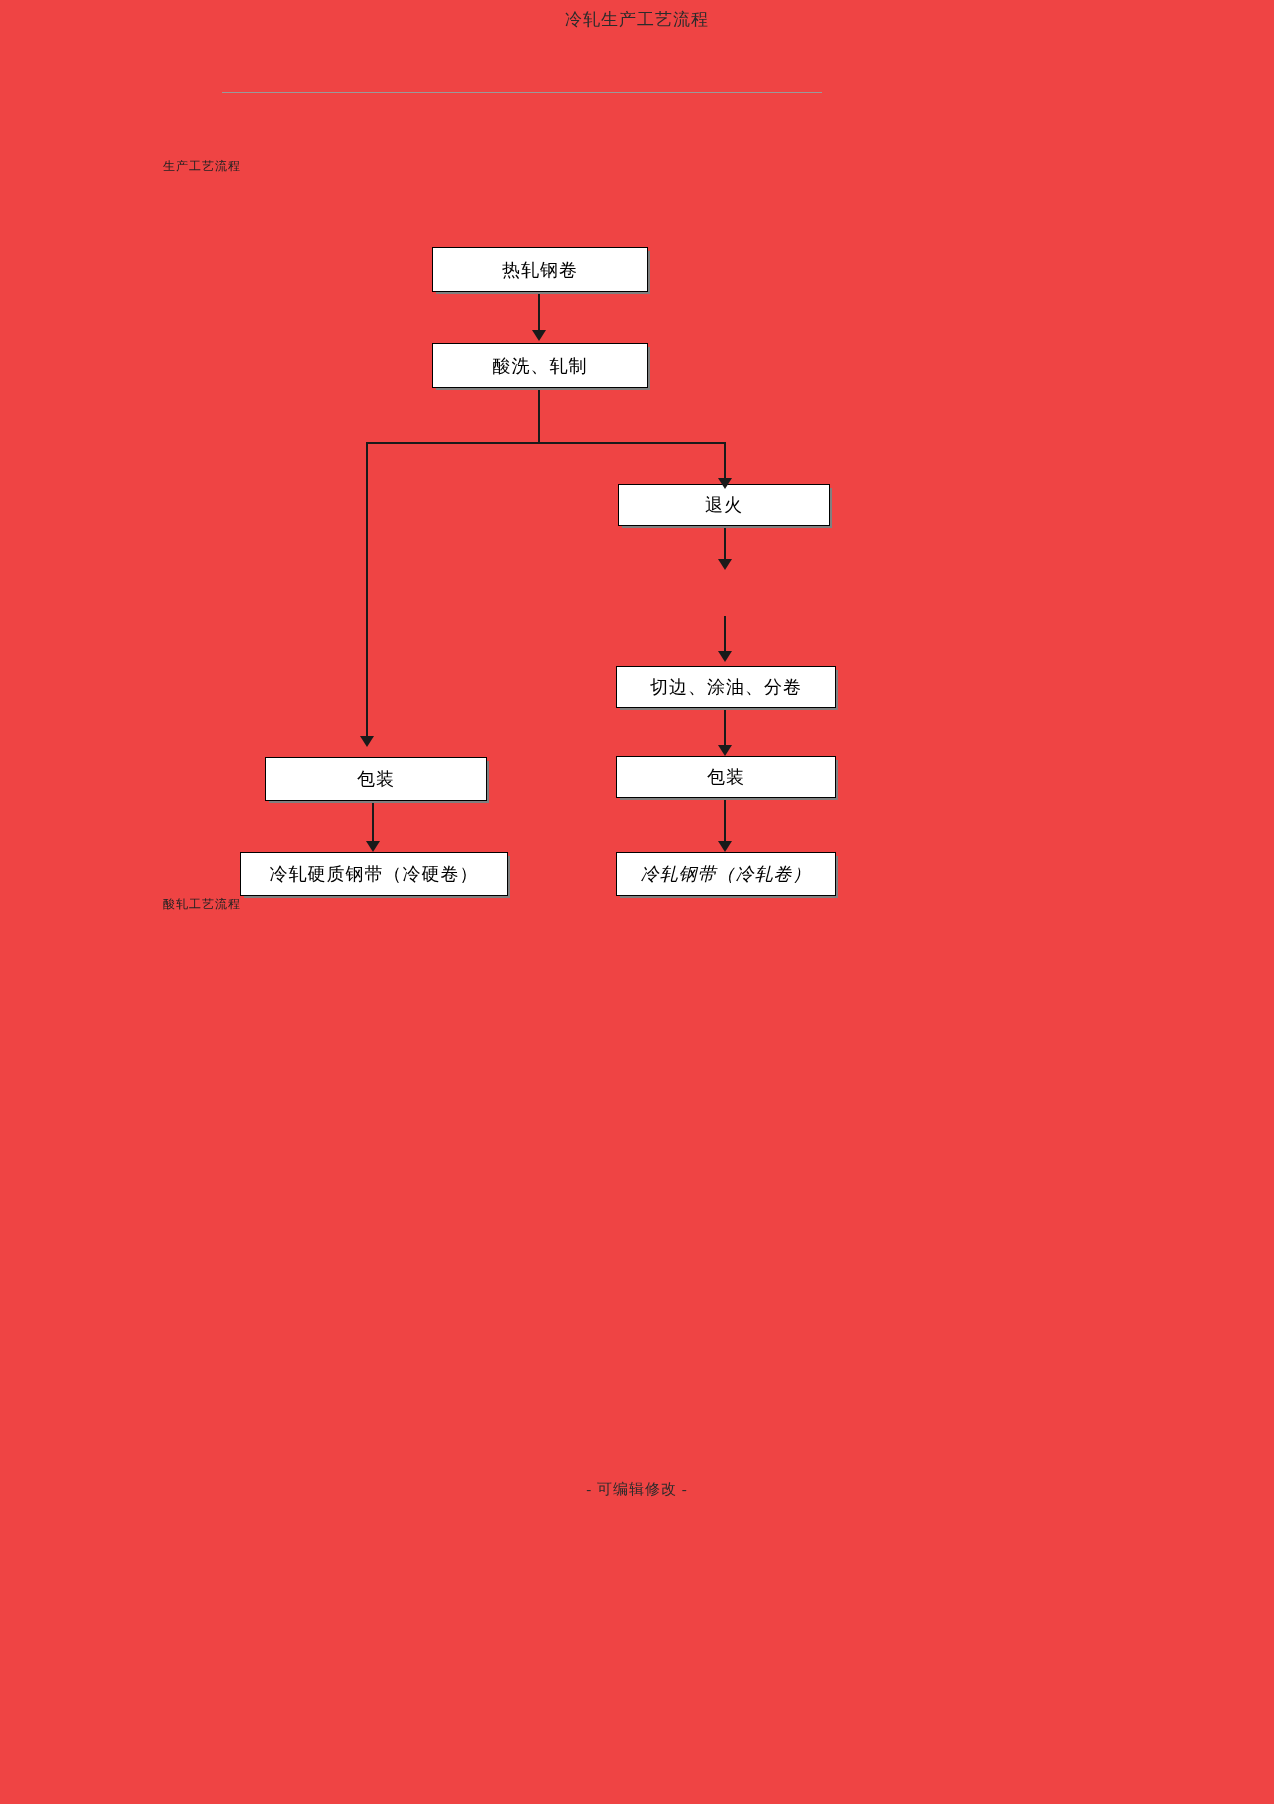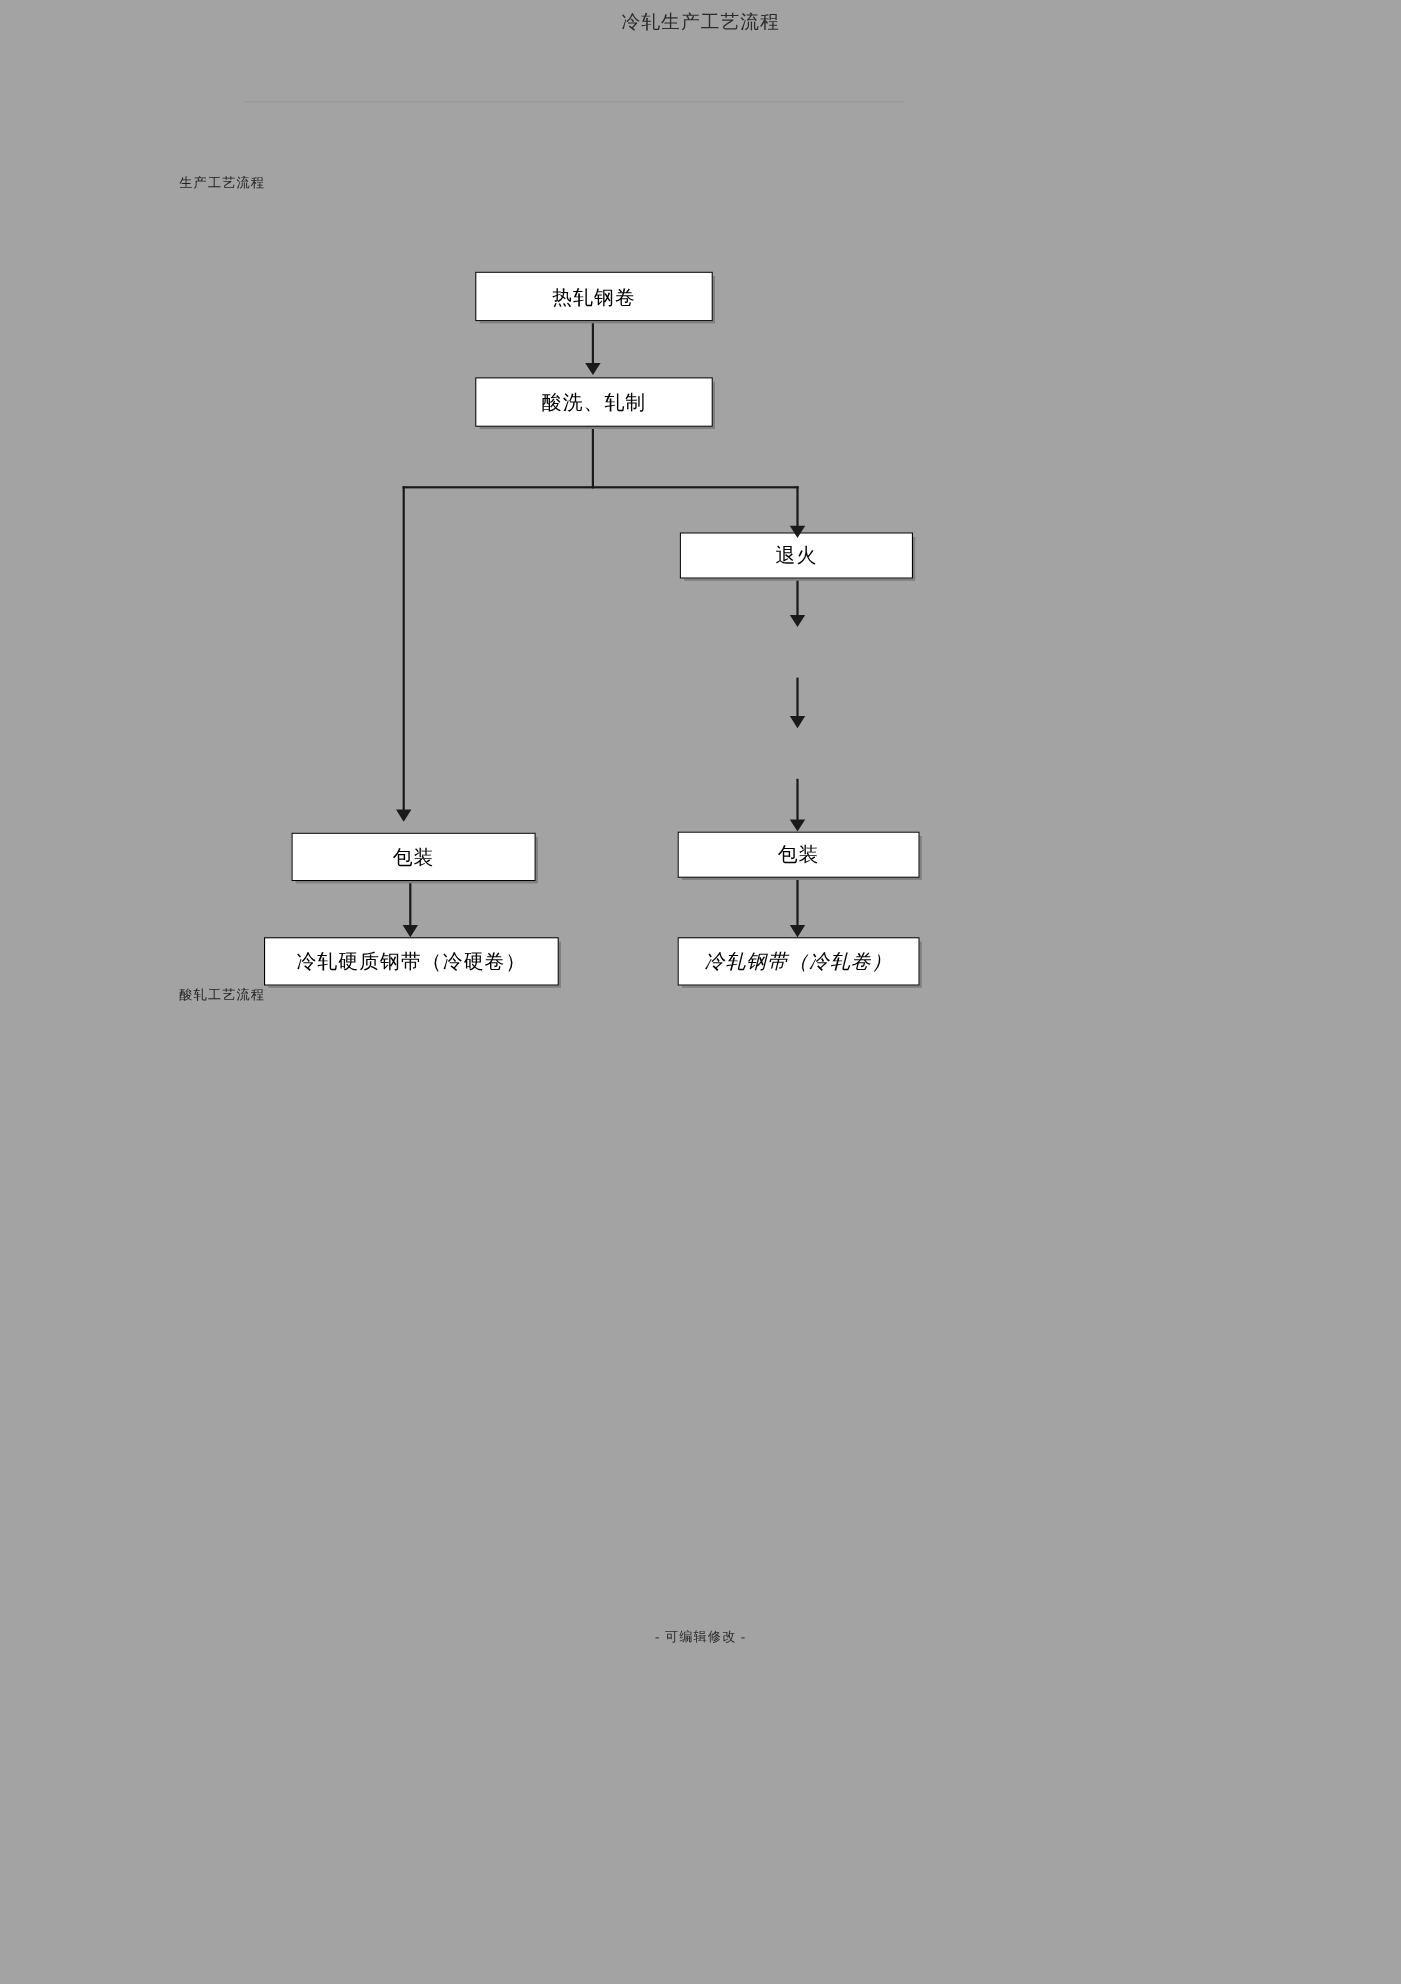--- a/index.html
+++ b/index.html
@@ -9,21 +9,21 @@
   }
   body {
     font-family: "Liberation Serif", "DejaVu Serif", serif;
     color: #000000;
   }
   #page {
     position: relative;
     width: 1274px;
     height: 1804px;
     margin: 0 auto;
-    background: #a3a3a3;
+    background: #ef4444;
     overflow: hidden;
   }
 
   
   .doc-header {
     position: absolute;
     top: 8px;
     left: 0;
     width: 1274px;
     text-align: center;
@@ -50,21 +50,21 @@
   #label-production { top: 158px; left: 163px; }
   #label-pickling   { top: 896px; left: 163px; }
 
   
   .doc-footer {
     position: absolute;
     top: 1480px;
     left: 0;
     width: 1274px;
     text-align: center;
-    font-size: 12px;
+    font-size: 15px;
     color: #2b2b2b;
     letter-spacing: 1px;
   }
 
   
   #flow {
     position: absolute;
     top: 12px; left: 0;
     width: 1274px;
     height: 1804px;
@@ -132,20 +132,21 @@
 
     <div class="node" id="n-anneal" style="left:618px; top:472px; width:212px; height:42px;">退火</div>
 
     <div class="conn v" style="left:724px; top:514px; height:38px;"></div>
     <div class="arrow" style="left:718px; top:547px;"></div>
 
 
     <div class="conn v" style="left:724px; top:604px; height:40px;"></div>
     <div class="arrow" style="left:718px; top:639px;"></div>
 
+    <div class="node" id="n-trim" style="left:616px; top:654px; width:220px; height:42px;">切边、涂油、分卷</div>
 
     <div class="conn v" style="left:724px; top:696px; height:42px;"></div>
     <div class="arrow" style="left:718px; top:733px;"></div>
 
     <div class="node" id="n-pack-r" style="left:616px; top:744px; width:220px; height:42px;">包装</div>
 
     <div class="conn v" style="left:724px; top:786px; height:48px;"></div>
     <div class="arrow" style="left:718px; top:829px;"></div>
 
     <div class="node" id="n-prod-r" style="left:616px; top:840px; width:220px; height:44px;font-style:italic;">冷轧钢带（冷轧卷）</div>

